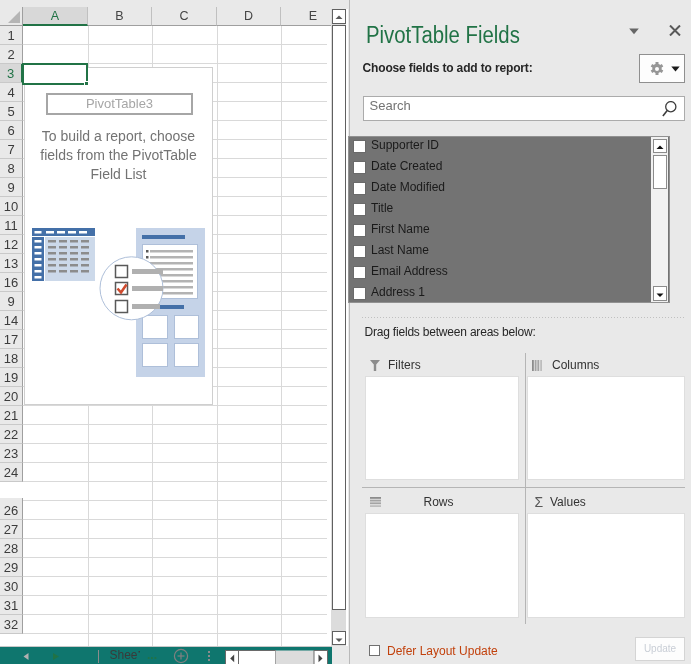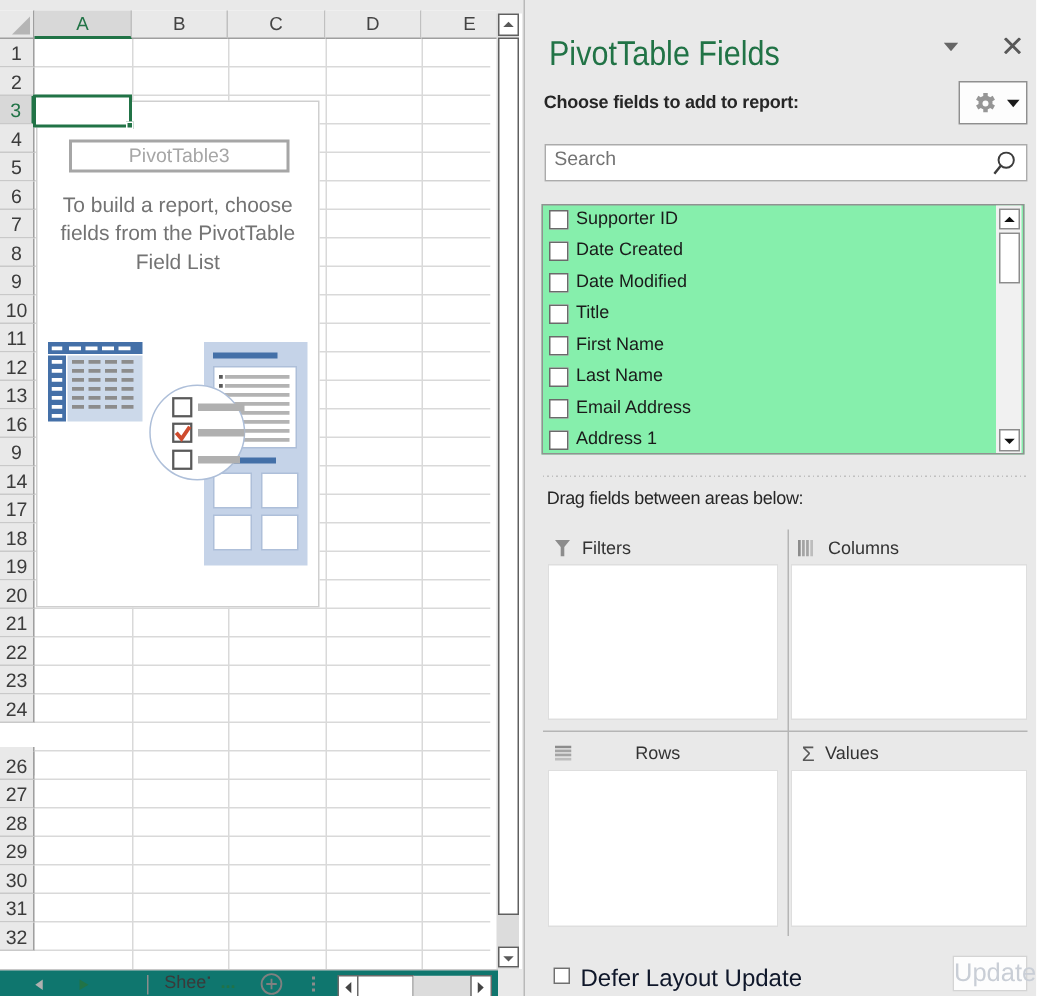--- a/index.html
+++ b/index.html
@@ -52,41 +52,41 @@
   #pane { left:348px; top:0; width:343px; height:664px; background:#e9e9e9; }
   #paneline { left:1px; top:0; width:1px; height:664px; background:#b9b9b9; }
   #pane-title { left:17.5px; top:21.5px; color:#217346; font-size:23px;
       transform:scaleX(0.885); transform-origin:left top; white-space:nowrap; }
   #choose { left:14.5px; top:61px; color:#262626; font-size:12px; font-weight:bold; letter-spacing:-0.15px; }
   #gearbtn { left:291px; top:54px; width:46px; height:29px; background:#fdfdfd;
       border:1px solid #8f8f8f; }
   #search { left:14.5px; top:95.5px; width:322px; height:25px; background:#fff;
       border:1px solid #ababab; color:#737373; font-size:13px; line-height:18.5px;
       padding-left:6px; }
-  #fieldlist { left:13px; top:136px; width:322px; height:167px; background:#86efac;
+  #fieldlist { left:0; top:136px; width:322px; height:167px; background:#737373;
       border:1px solid #919191; }
   .fitem { position:absolute; left:3.5px; height:21px; font-size:12px; color:#1a1a1a; }
   .fitem .cb { position:absolute; left:0px; top:3px; width:13px; height:13px;
       border:1px solid #6a6a6a; background:#fff; }
   .fitem .lbl { position:absolute; left:18.5px; top:1px; white-space:nowrap; }
   #flsb { position:absolute; right:1px; top:0px; width:17px; height:165px; background:#f1f1f1; }
 
   .dotline { left:14px; top:317px; width:323px; height:1px;
       background:repeating-linear-gradient(to right, #c0c0c0 0 1px, transparent 1px 3px); }
   #dragtxt { left:16.5px; top:325px; color:#262626; font-size:12px; letter-spacing:-0.2px; }
 
   .area-label { position:absolute; font-size:12px; color:#333; }
   .area-box { position:absolute; background:#fff; border:1px solid #dedede; }
   #vsep { left:176.5px; top:353px; width:1px; height:271px; background:#b5b5b5; }
   #hsep { left:14px; top:487px; width:323px; height:1px; background:#b5b5b5; }
 
   #defercb { left:20.5px; top:645px; width:11px; height:11px; border:1px solid #707070; background:#fff; }
-  #deferrow { left:39px; top:644px; font-size:16px; color:#0f172a; }
+  #deferrow { left:39px; top:644px; font-size:12px; color:#c2410c; }
   #updatebtn { left:287px; top:637px; width:50px; height:24px; background:#fdfdfd;
-      border:1px solid #d4d4d4; color:#c9ced6; font-size:17px; text-align:center;
+      border:1px solid #d4d4d4; color:#c9ced6; font-size:10px; text-align:center;
       line-height:22px; }
 </style>
 </head>
 <body>
 <div id="stage">
 
   <div id="topstrip" class="abs"></div>
   <div id="cells" class="abs">
     <div class="vline" style="left:64.5px;"></div>
     <div class="vline" style="left:129px;"></div>

